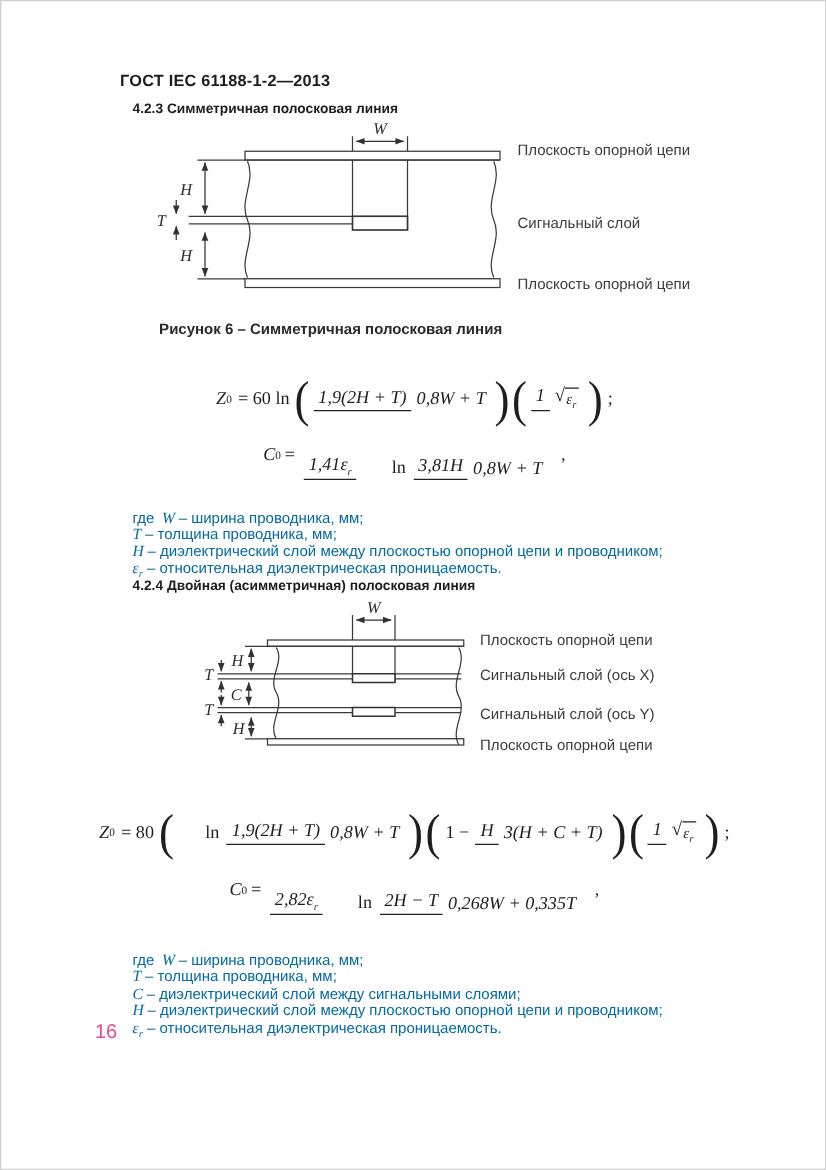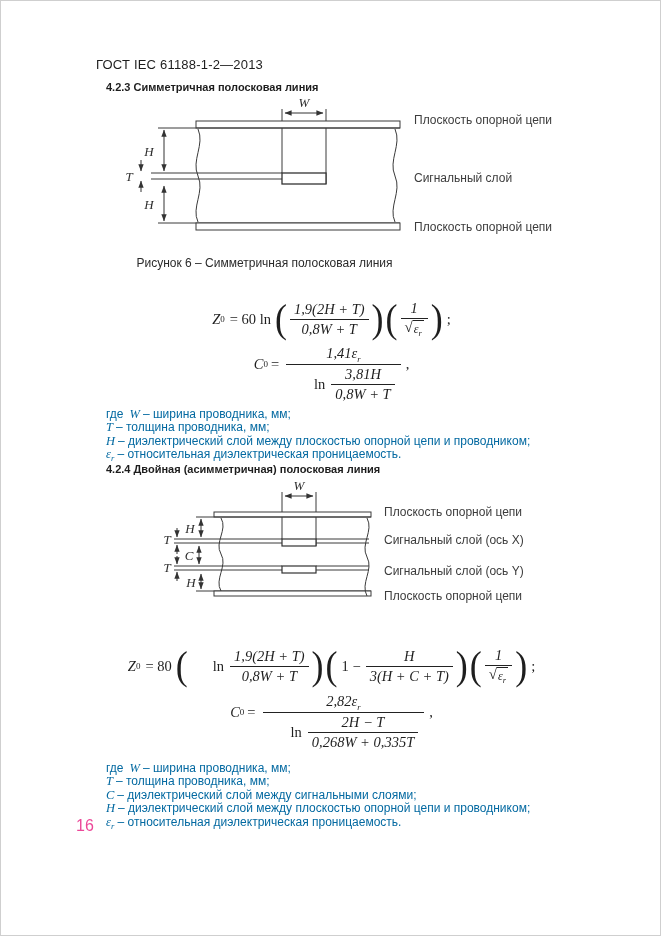--- a/index.html
+++ b/index.html
@@ -2,44 +2,44 @@
 <html><head>
 <meta charset="utf-8">
 <style>
   html,body{margin:0;padding:0;background:#ffffff;}
   .page{
     position:relative;width:661px;height:936px;background:#ffffff;
     border:1px solid #cfcfcf;box-sizing:border-box;overflow:hidden;
     font-family:"Liberation Sans",sans-serif;color:#222;
   }
   .abs{position:absolute;}
-  .doc-header{left:75px;top:56px;font-size:13px;font-weight:normal;color:#1d1d1d;letter-spacing:.2px;padding-left:20px;}
+  .doc-header{left:75px;top:56px;font-size:13px;font-weight:bold;color:#1d1d1d;letter-spacing:.2px;padding-left:20px;}
   .sec-heading{left:105px;font-size:11px;font-weight:bold;color:#1d1d1d;}
-  .fig-caption{left:0;width:527px;text-align:center;font-size:12px;color:#2a2a2a;}
+  .fig-caption{left:0;width:527px;text-align:center;font-size:12px;color:#2a2a2a;font-weight:bold;}
   .page-num{left:75px;top:816px;font-size:16px;color:#ec4899;}
 
   
   .legend{left:105px;font-size:12px;color:#0369a1;line-height:13.4px;}
   .legend-line{white-space:nowrap;}
   .lpre{margin-right:6px;}
   .lvar{font-style:italic;font-family:"Liberation Serif",serif;font-size:12.5px;margin-right:3px;}
   .lsub{font-size:8.5px;font-style:italic;font-family:"Liberation Serif",serif;}
 
   
   .formula{
     display:flex;align-items:center;justify-content:center;
     font-family:"Liberation Serif",serif;font-size:14.5px;color:#1e1e1e;
     font-style:italic;
   }
   .formula .mup{font-style:normal;margin:0 3px;}
   .formula .fn{margin-right:4px;margin-left:24px;}
   .mvar{font-style:italic;}
   .msub{font-size:9px;font-style:normal;}
   .esub{font-size:8.5px;font-style:italic;}
-  .frac{display:inline-flex;flex-direction:column;align-items:center;margin:0 2px;vertical-align:middle;}
+  .frac{display:inline-flex;align-items:center;margin:0 2px;vertical-align:middle;}
   .fnum{align-self:stretch;text-align:center;border-bottom:1px solid #222;padding:0 4px 1px 4px;}
   .fden{padding:1px 4px 0 4px;text-align:center;display:inline-flex;align-items:center;justify-content:center;}
   .bp{font-style:normal;font-size:36px;line-height:0;display:inline-block;transform:scaleY(1.12);font-weight:400;padding:0 1px;color:#1e1e1e;}
   .tail{font-style:normal;margin-left:3px;}
   .sqrt{display:inline-flex;align-items:flex-start;}
   .rad{font-style:normal;font-size:15px;line-height:1;}
   .radicand{border-top:1px solid #222;font-size:12px;padding:1px 2px 0 1px;}
   .raise{position:relative;top:-10px;}
   .lhsgrp{display:inline-flex;align-items:center;margin-right:2px;}
 

